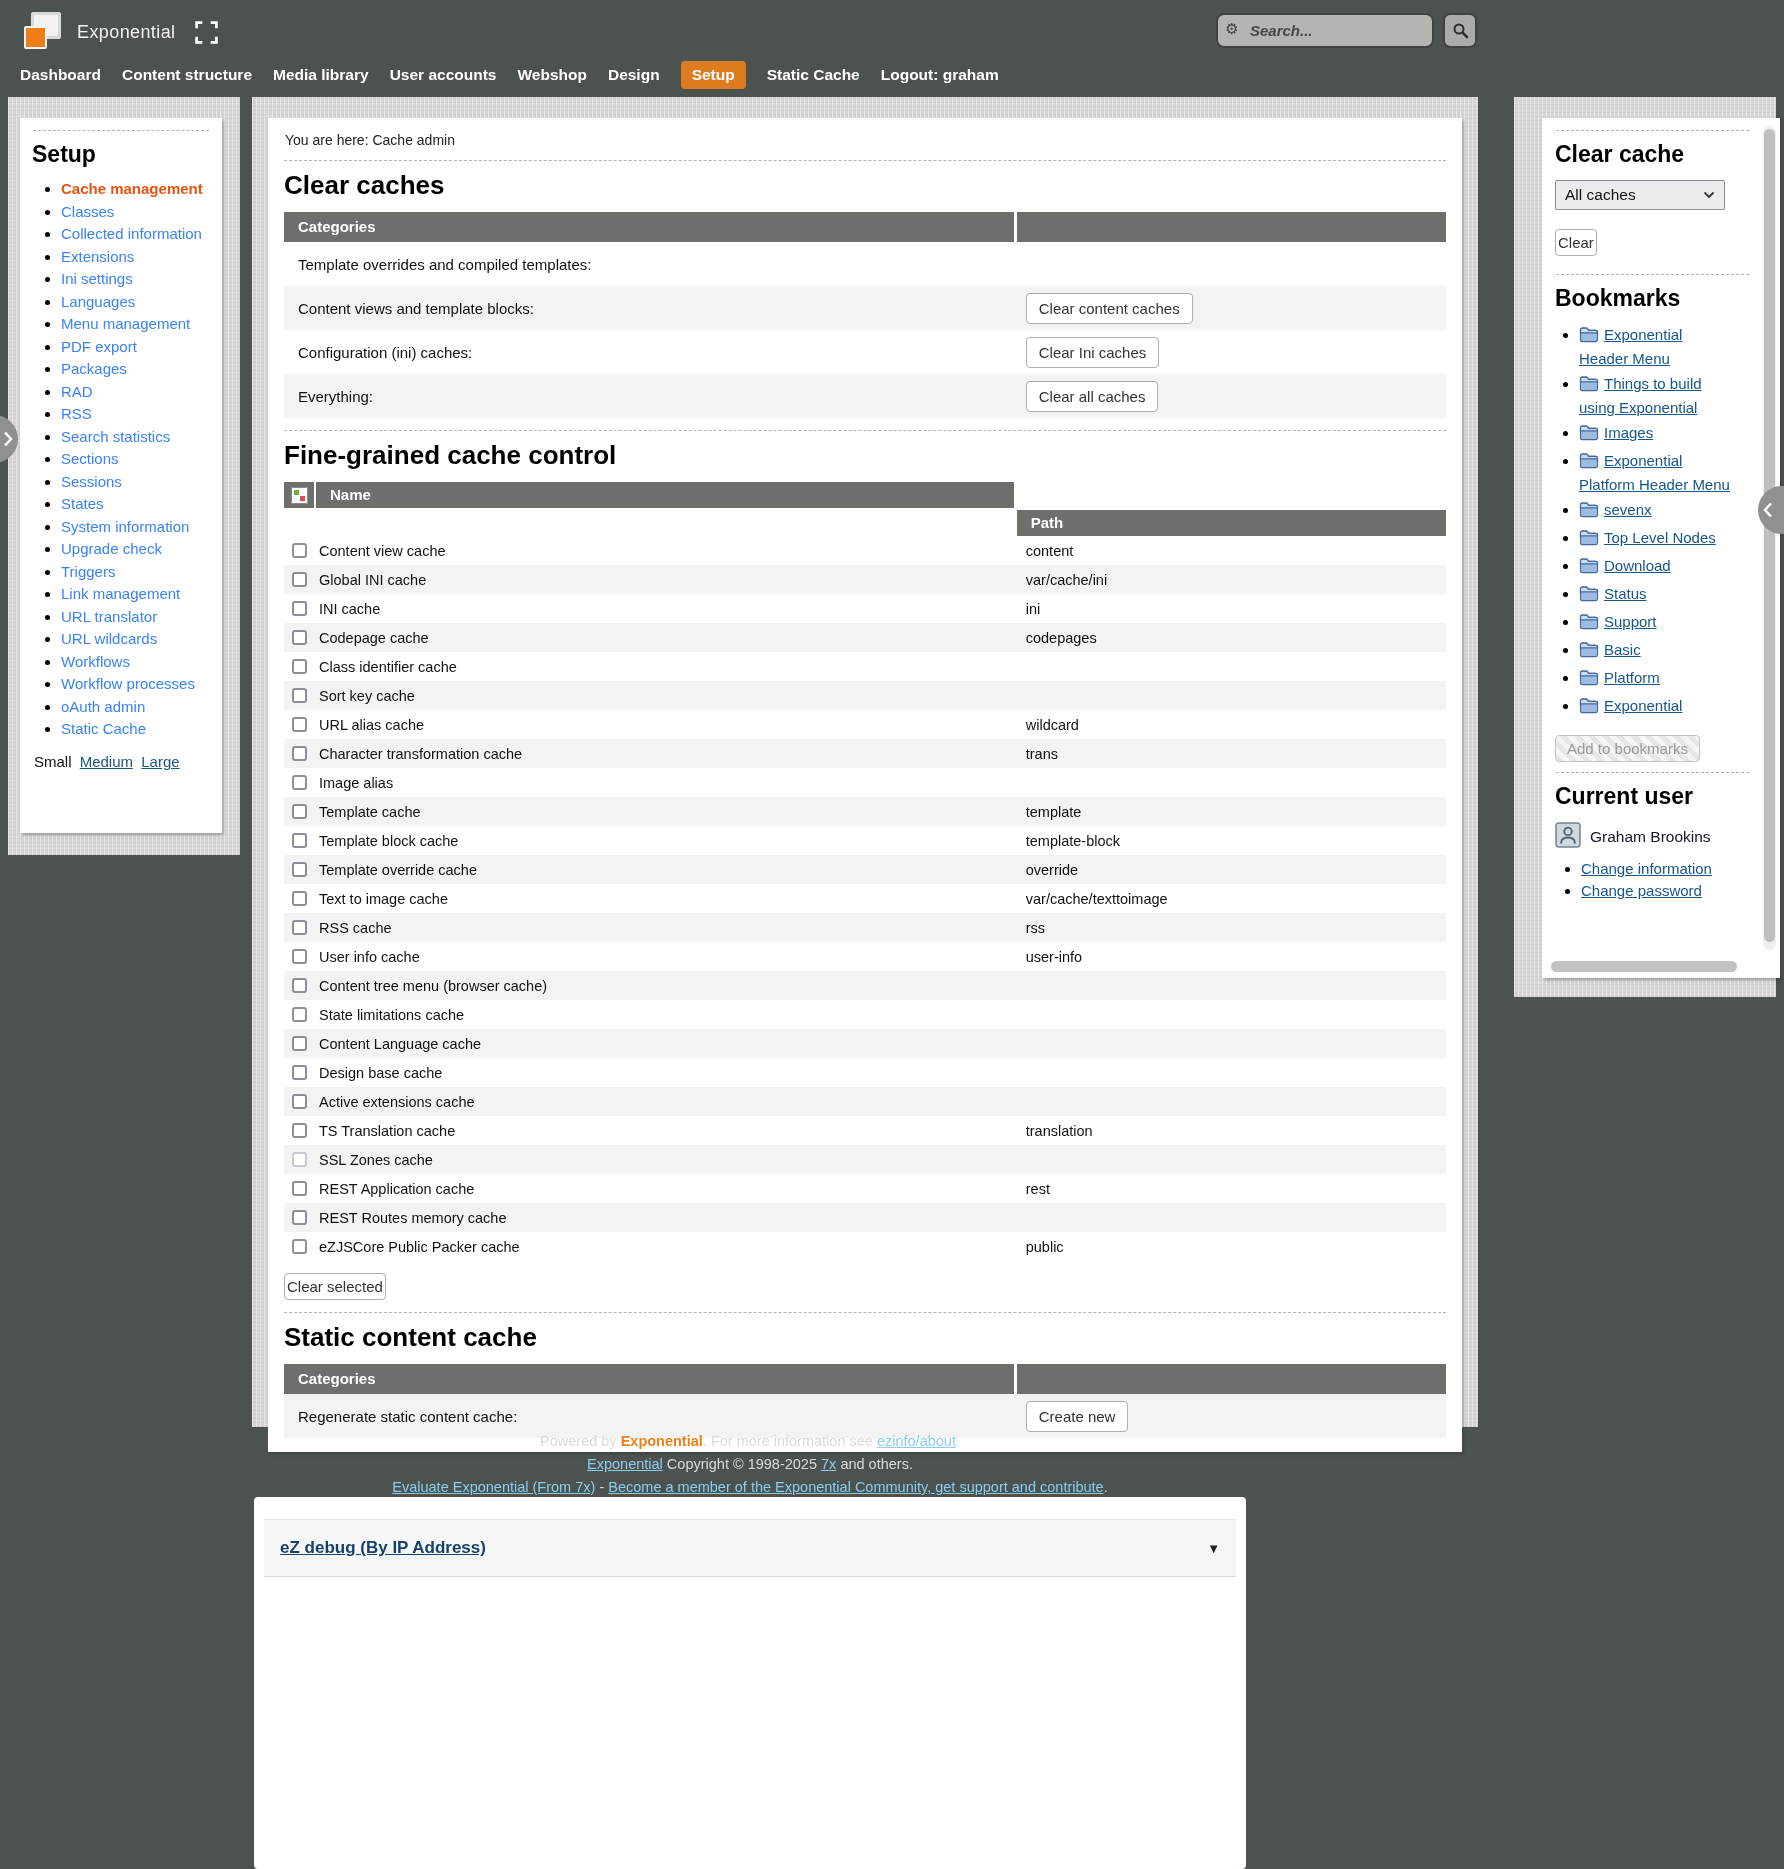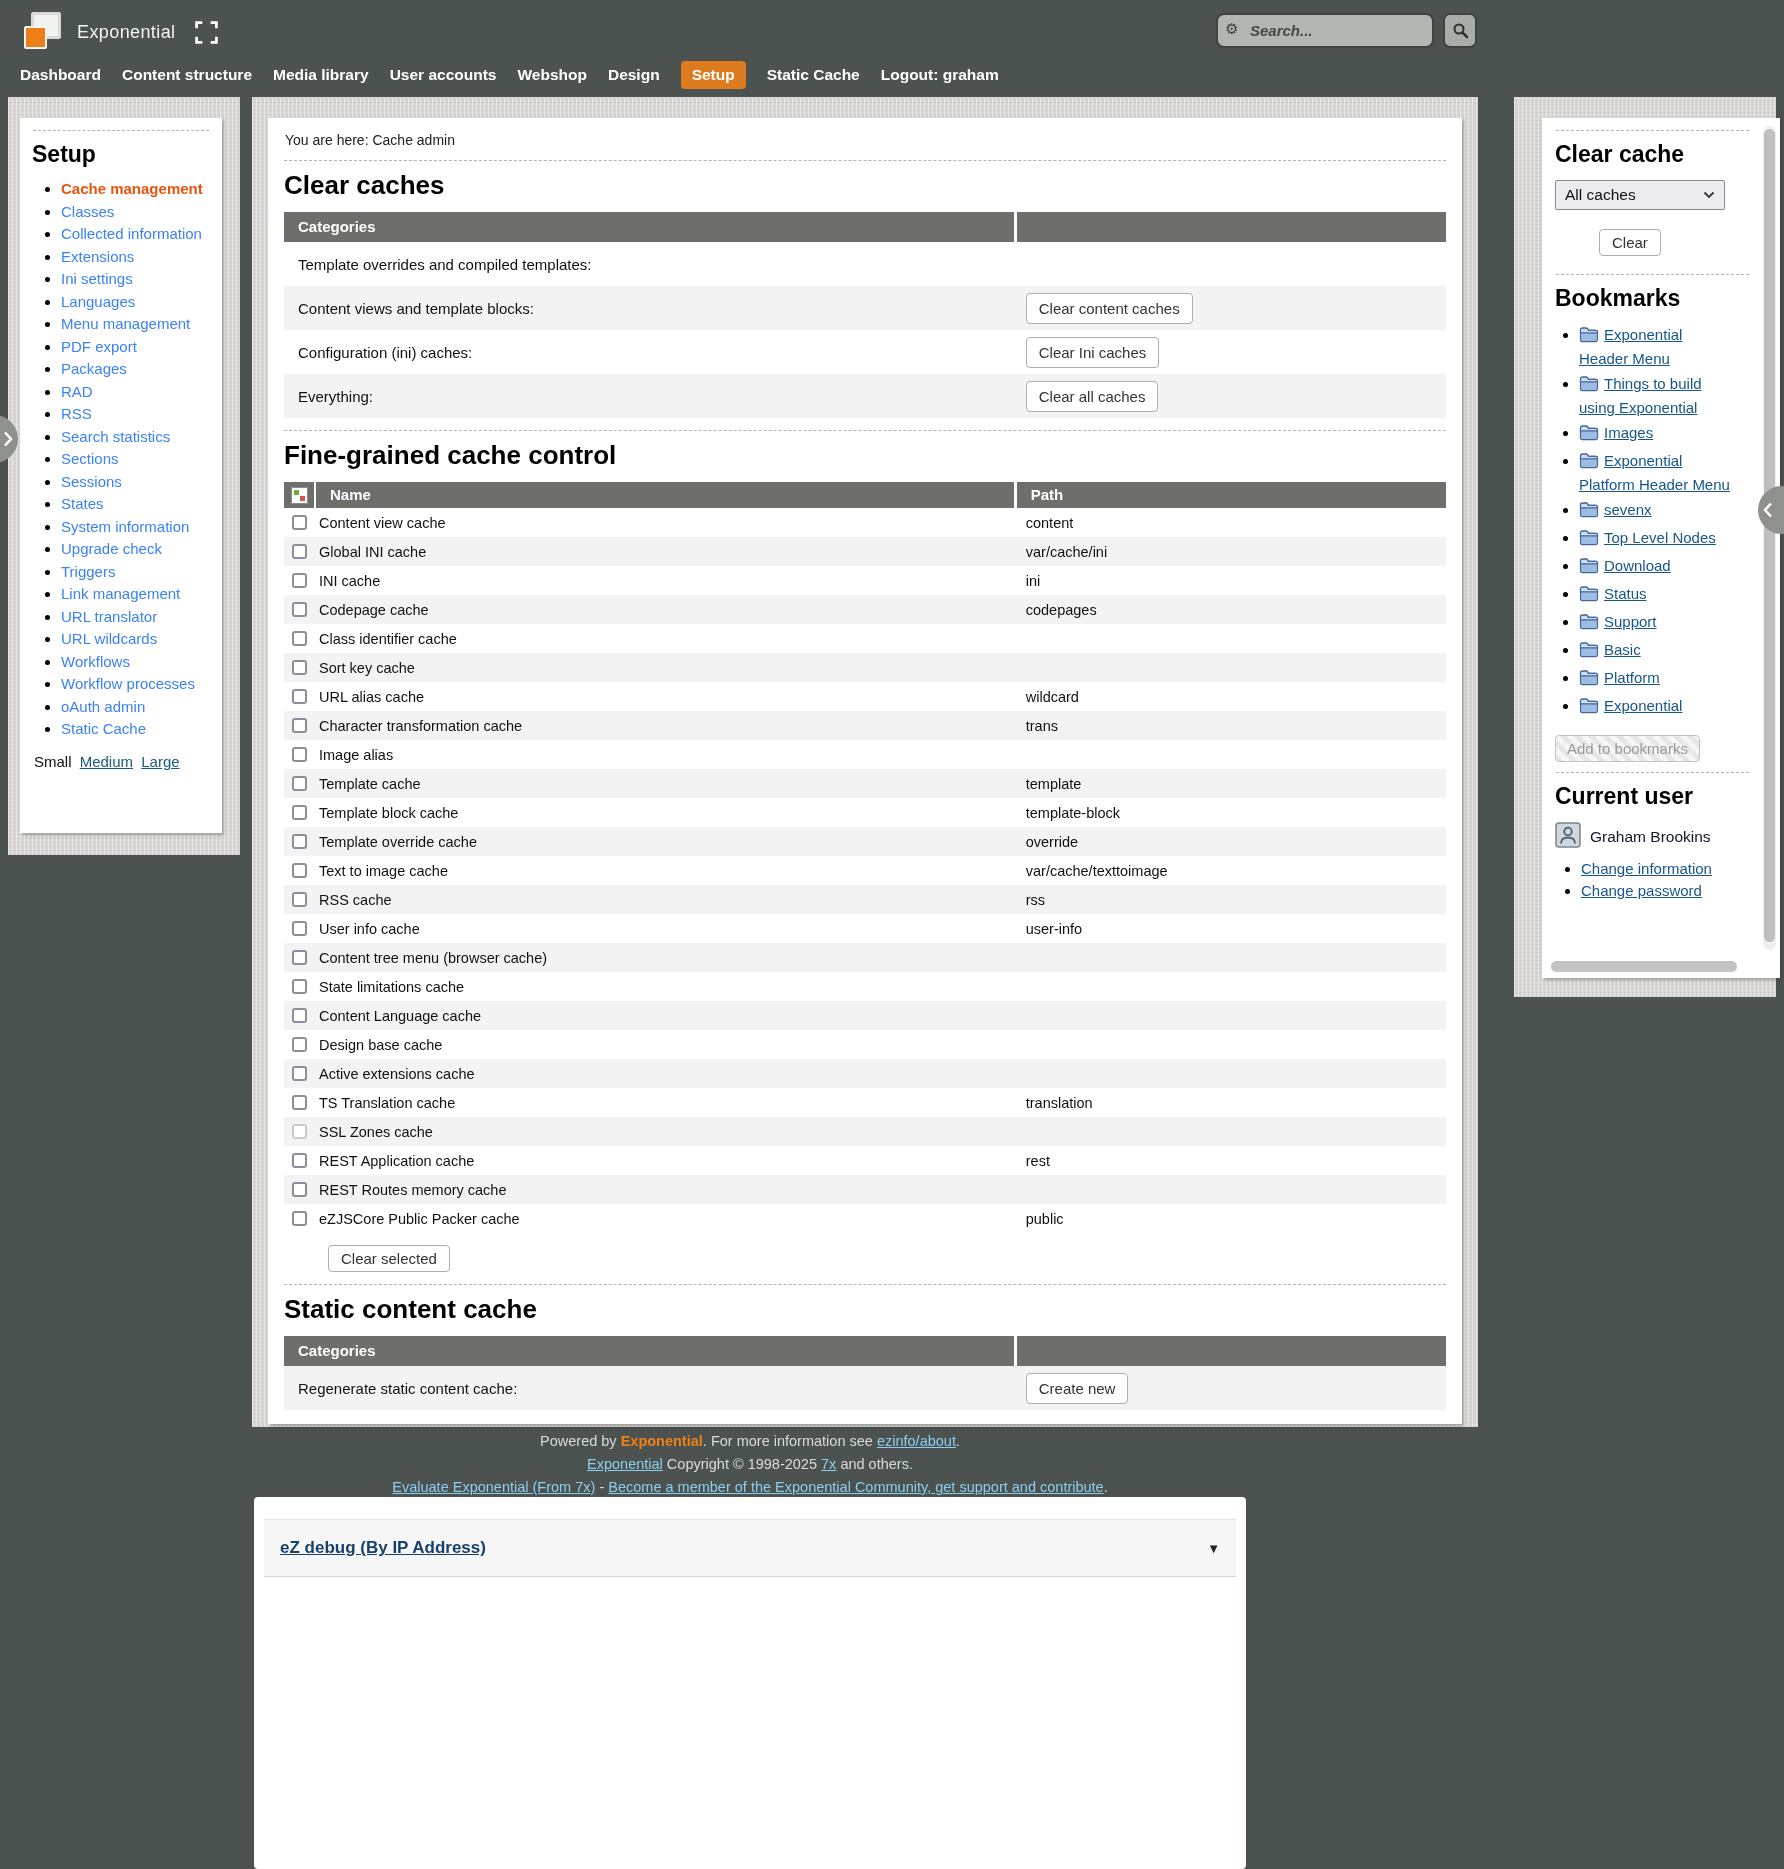--- a/index.html
+++ b/index.html
@@ -54,35 +54,35 @@
 
   
   .breadcrumb{font-size:14px;color:#222;margin:4px 1px 11px;}
   .thead{display:flex;}
   .th{background:#6e6e6a;color:#fff;font-weight:700;font-size:15px;line-height:30px;
     height:30px;padding:0 14px;}
   .th1{width:62.8%;margin-right:3px;}
   .th2{flex:1;}
   .thc{width:30px;margin-right:2px;display:flex;align-items:center;justify-content:center;padding:0;height:26px;}
   .thn{width:calc(62.8% - 32px);margin-right:3px;height:26px;line-height:26px;}
-  .thp{flex:1;height:26px;line-height:26px;}
+  .thp{flex:1;height:26px;line-height:26px;margin-top:28px;}
   .row{display:flex;align-items:center;min-height:44px;}
   .rows > .row:nth-child(even){background:#f3f3f3;}
   .row .lbl{width:62.8%;padding:0 14px;font-size:15px;color:#111;}
   .row .act{flex:1;padding:5px 12px;}
   .frow{display:flex;align-items:center;height:29px;}
   .frows > .frow:nth-child(even){background:#f3f3f3;}
   .c-cb{width:30px;display:flex;justify-content:center;}
   .c-name{width:calc(62.8% - 32px);padding-left:5px;font-size:14.5px;color:#111;}
   .c-path{flex:1;padding-left:14px;font-size:14.5px;color:#111;}
   .cb{width:15px;height:15px;border:2px solid #8e8e9a;border-radius:3px;background:#fff;display:inline-block;}
   .cb-disabled{border-color:#c9c9d3;}
   .btn{display:inline-block;background:#fff;border:1px solid #adadad;border-radius:4px;
     padding:6px 12px;font-size:15px;color:#333;font-family:"Liberation Sans",sans-serif;cursor:pointer;}
-  .btn-sm{padding:4px 12px;margin-left:44px;}
+  .btn-sm{padding:4px 2px;}
   .selicon{width:17px;height:17px;background:#fff;border-radius:2px;position:relative;
     display:inline-block;box-shadow:inset 0 0 0 1px #8a8a8a;}
   .selicon::before{content:"";position:absolute;left:3px;top:3px;width:5px;height:5px;background:#6fae3a;}
   .selicon::after{content:"";position:absolute;right:3px;bottom:3px;width:5px;height:5px;background:#d9534f;}
   .clear-sel{margin:12px 0 2px;}
 
   
   .select{width:170px;height:30px;background:#ececf0;border:1px solid #8a8a8a;border-radius:2px;
     display:flex;align-items:center;justify-content:space-between;padding:0 9px;font-size:15.5px;
     color:#111;margin:2px 0 19px;}

